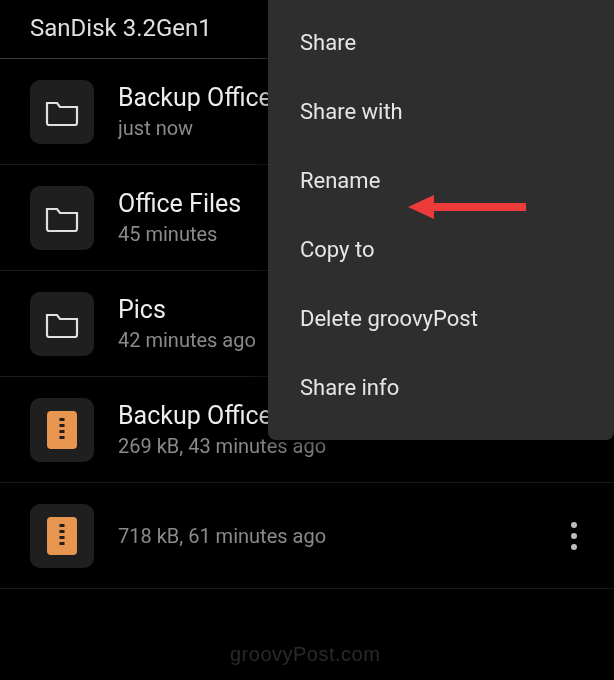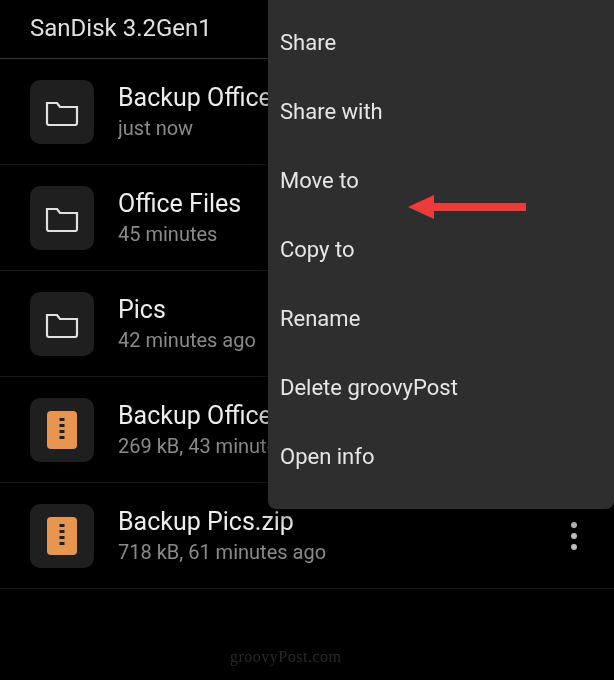--- a/index.html
+++ b/index.html
@@ -128,40 +128,40 @@
       position: absolute;
       top: 0;
       left: 268px;
       width: 346px;
       background: #2e2e2e;
       border-radius: 0 0 8px 8px;
       padding: 8px 0 18px 0;
       box-shadow: 0 4px 20px rgba(0,0,0,0.6);
     }
     .menu-item {
-      padding: 22px 12px;
+      padding: 22px 32px;
       font-size: 22px;
       color: #e6e6e6;
       cursor: pointer;
       font-weight: 400;
     }
     .arrow-annotation {
       position: absolute;
       left: 408px;
       top: 192px;
       z-index: 100;
     }
     .watermark {
       position: absolute;
       left: 230px;
       bottom: 14px;
       color: rgba(120,120,120,0.35);
-      font-size: 16px;
+      font-size: 20px;
       letter-spacing: 0.5px;
-      font-family: Liberation Serif, serif;
+      font-family: Liberation Sans, sans-serif;
     }
   </style>
 </head>
 <body>
 
 <div class="header">
   <div class="header-title">SanDisk 3.2Gen1</div>
 </div>
 
 <div class="file-list">
@@ -214,38 +214,36 @@
     </div>
   </div>
 
   <div class="list-item">
     <div class="icon-box">
       <div class="zip-icon-bg">
           <div class="zip-dots"></div>
         </div>
     </div>
     <div class="item-text">
-      <div class="item-name">Backup Pics.zip</div>
       <div class="item-meta">718 kB, 61 minutes ago</div>
     </div>
     <div class="more-btn">
       <div class="more-dots"></div>
     </div>
   </div>
 
 </div>
 
 <div class="context-menu">
   <div class="menu-item">Share</div>
   <div class="menu-item">Share with</div>
-  <div class="menu-item">Move to</div>
+  <div class="menu-item">Rename</div>
   <div class="menu-item">Copy to</div>
-  <div class="menu-item">Rename</div>
   <div class="menu-item">Delete groovyPost</div>
-  <div class="menu-item">Open info</div>
+  <div class="menu-item">Share info</div>
 </div>
 
 <div class="arrow-annotation">
   <svg width="120" height="30" viewBox="0 0 120 30">
     <line x1="118" y1="15" x2="20" y2="15" stroke="#ed3b3b" stroke-width="8"></line>
     <polygon points="0,15 26,3 26,27" fill="#ed3b3b"></polygon>
   </svg>
 </div>
 
 <div class="watermark">groovyPost.com</div>

